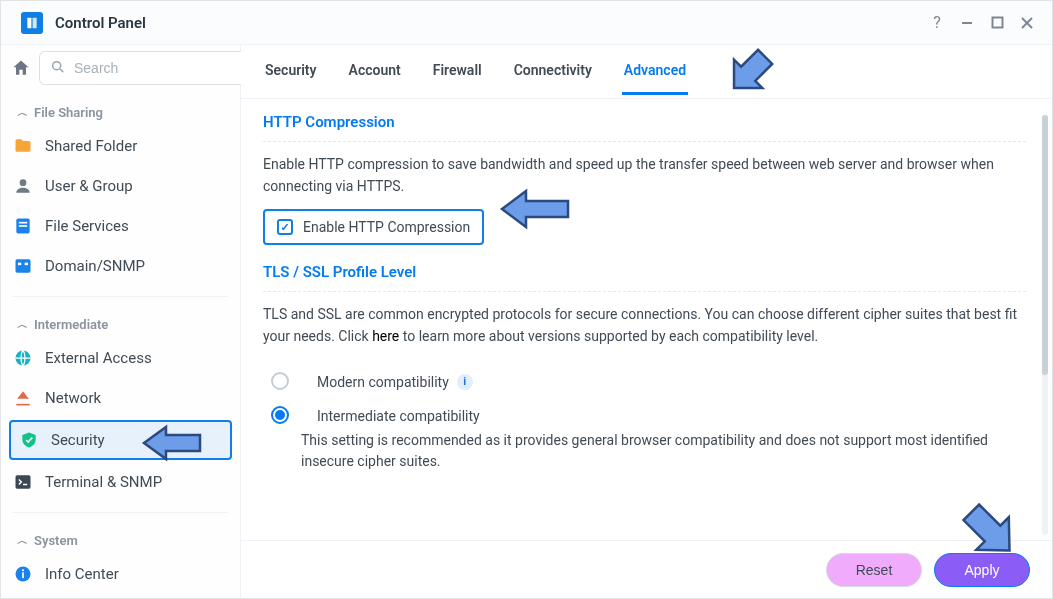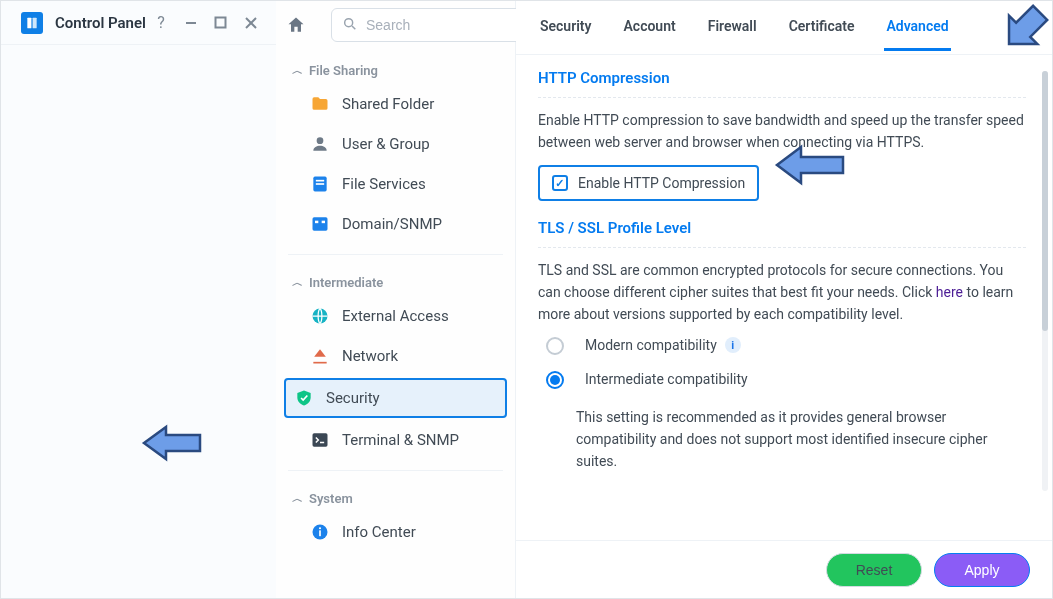--- a/index.html
+++ b/index.html
@@ -1,61 +1,61 @@
 <!DOCTYPE html>
 <html><head>
 <meta charset="utf-8">
 <style>
   * { box-sizing: border-box; margin: 0; padding: 0; }
   html, body { width: 1053px; height: 599px; font-family: -apple-system, "Segoe UI", Roboto, Helvetica, Arial, sans-serif; font-size: 14px; color: #414b55; background: #fff; overflow: hidden; }
-  .window { width: 1053px; height: 599px; display: flex; flex-direction: row; border: 1px solid #e0e4e8; background: #fafcfe; }
+  .window { width: 1053px; height: 599px; display: flex; flex-direction: column; border: 1px solid #e0e4e8; background: #fafcfe; }
   
   .titlebar { height: 44px; display: flex; align-items: center; padding: 0 10px 0 20px; border-bottom: 1px solid #eef2f6; }
   .app-icon { width: 22px; height: 22px; background: #0f7fe6; border-radius: 3px; color:#fff; font-size:11px; font-weight:bold; display:flex;align-items:center;justify-content:center; margin-right: 12px; }
   .title { font-weight: 600; font-size: 15px; color: #2b3642; }
   .titlebar-spacer { flex: 1; }
   .win-btn { width: 30px; height: 30px; display: flex; align-items: center; justify-content: center; color: #7d8894; font-size: 16px; cursor: pointer; }
   
   .body { flex: 1; display: flex; min-height: 0; }
   
   .sidebar { width: 240px; border-right: 1px solid #eef2f6; display: flex; flex-direction: column; background: #fefefe; }
-  .search-row { height: 48px; display: flex; align-items: center; padding: 0 10px; gap: 25px; }
+  .search-row { height: 48px; display: flex; align-items: center; padding: 0 10px; gap: 8px; }
   .home-btn { width: 34px; height: 34px; display: flex; align-items: center; justify-content: center; color: #6b7785; cursor: pointer; border-radius: 6px; }
   .search-box { flex: 1; height: 34px; border: 1px solid #d9e0e7; border-radius: 6px; display: flex; align-items: center; padding: 0 10px; gap: 8px; background: #fff; color: #989fa8; }
   .search-box input { border: none; outline: none; flex: 1; font-size: 14px; color: #333; background: transparent; }
   .search-box input::placeholder { color: #a8b0ba; }
   .side-section { padding: 8px 0 4px 0; }
   .side-head { display: flex; align-items: center; gap: 6px; padding: 6px 16px; color: #8a939e; font-weight: 600; font-size: 13px; cursor: pointer; }
   .side-head .chev { font-size: 11px; }
-  .side-item { height: 40px; display: flex; align-items: center; gap: 12px; padding: 0 34px; cursor: pointer; color: #414b55; font-size: 15px; }
+  .side-item { height: 40px; display: flex; align-items: center; gap: 12px; padding: 0 12px; cursor: pointer; color: #414b55; font-size: 15px; }
   .side-item .ic { width: 20px; height: 20px; display: flex; align-items: center; justify-content: center; font-size: 16px; }
   .side-item.selected { background: #e6f1fb; border: 2px solid #0f7fe6; border-radius: 4px; margin: 2px 8px; padding: 0 8px; position: relative; }
   .side-sep { height: 1px; background: #eef2f6; margin: 6px 12px; }
   
   .main { flex: 1; display: flex; flex-direction: column; min-width: 0; background:#fff; position:relative; }
   .tabs { height: 54px; display: flex; align-items: center; gap: 28px; padding: 0 22px; border-bottom: 1px solid #eef2f6; font-weight: 600; color: #414b55; }
   .tab { padding: 14px 2px; cursor: pointer; border-bottom: 3px solid transparent; }
   .tab.active { color: #047bf0; border-bottom-color: #047bf0; }
   .content { flex: 1; overflow-y: auto; padding: 14px 26px 8px 22px; position:relative; }
   .section-title { color: #047bf0; font-weight: 600; font-size: 15px; margin: 0 0 10px 0; }
   .hr-dotted { border: none; border-top: 1px dashed #e3e8ee; margin: 0 0 12px 0; }
   .desc { color: #414b55; line-height: 1.55; margin-bottom: 12px; }
   .checkbox-row { display: inline-flex; align-items: center; gap: 10px; height: 36px; padding: 0 12px; border: 2px solid #0f7fe6; border-radius: 4px; background: #fff; margin-bottom: 18px; }
   .cb { width: 16px; height: 16px; border: 2px solid #0f7fe6; border-radius: 3px; color: #0f7fe6; display:flex;align-items:center;justify-content:center;font-size:11px;font-weight:bold; }
-  a.link { color: #4c1d95; cursor: pointer; }
+  a.link { color: #000000; cursor: pointer; }
   .radio-group { display: flex; flex-direction: column; gap: 4px; padding-left: 8px; }
-  .radio-row { display: flex; align-items: flex-start; gap: 21px; height: 30px; cursor:pointer; }
+  .radio-row { display: flex; align-items: flex-end; gap: 28px; height: 30px; cursor:pointer; }
   .radio { width: 18px; height: 18px; border: 2px solid #c4ccd4; border-radius: 50%; display:flex;align-items:center;justify-content:center; }
   .radio.checked { border-color: #047bf0; }
   .radio.checked::after { content:""; width:10px; height:10px; background:#047bf0; border-radius:50%; }
   .radio-label { display:flex; align-items:center; gap:8px; }
   .info-badge { width:16px; height:16px; border-radius:50%; background:#e1eefc; color:#1a73e8; font-size:11px; font-weight:bold; display:flex;align-items:center;justify-content:center; }
   .sub-desc { color: #414b55; line-height:1.55; margin: 2px 0 14px 30px; }
   .footer { height: 58px; border-top: 1px solid #eef2f6; display:flex; align-items:center; justify-content:flex-end; gap:12px; padding: 0 22px; }
-  .btn { min-width: 96px; height: 34px; border-radius: 17px; border: 1px solid #d4dbe2; background: #22c55e; color: #414b55; font-size:14px; cursor:pointer; padding: 0 22px; }
+  .btn { min-width: 96px; height: 34px; border-radius: 17px; border: 1px solid #d4dbe2; background: #f0abfc; color: #414b55; font-size:14px; cursor:pointer; padding: 0 22px; }
   .btn.primary { background: #8b5cf6; border-color: #057ef0; color: #fff; font-weight: 500; }
   .scrollbar { position:absolute; right:4px; top:70px; width:6px; height:420px; background:#f0f2f5; border-radius:3px; }
   .scrollbar::after{ content:""; position:absolute; top:0; left:0; width:6px; height:260px; background:#c8d0d8; border-radius:3px;}
   
   .arrow { position: absolute; pointer-events: none; }
   .arrow svg { display:block; }
 </style>
 </head>
 <body>
 
@@ -212,21 +212,21 @@
             </div>
           </div>
         </div>
     </div>
 
     <div class="main">
       <div class="tabs" id="tabs">
           <div class="tab">Security</div>
           <div class="tab">Account</div>
           <div class="tab">Firewall</div>
-          <div class="tab">Certificate</div>
+          <div class="tab">Connectivity</div>
           <div class="tab active">Advanced</div>
         </div>
 
       <div class="content">
 
         <div class="section-title">HTTP Compression</div>
         <hr class="hr-dotted">
         <p class="desc">Enable HTTP compression to save bandwidth and speed up the transfer speed between web server and browser when connecting via HTTPS.</p>
 
         <div class="checkbox-row" style="position:relative;">

